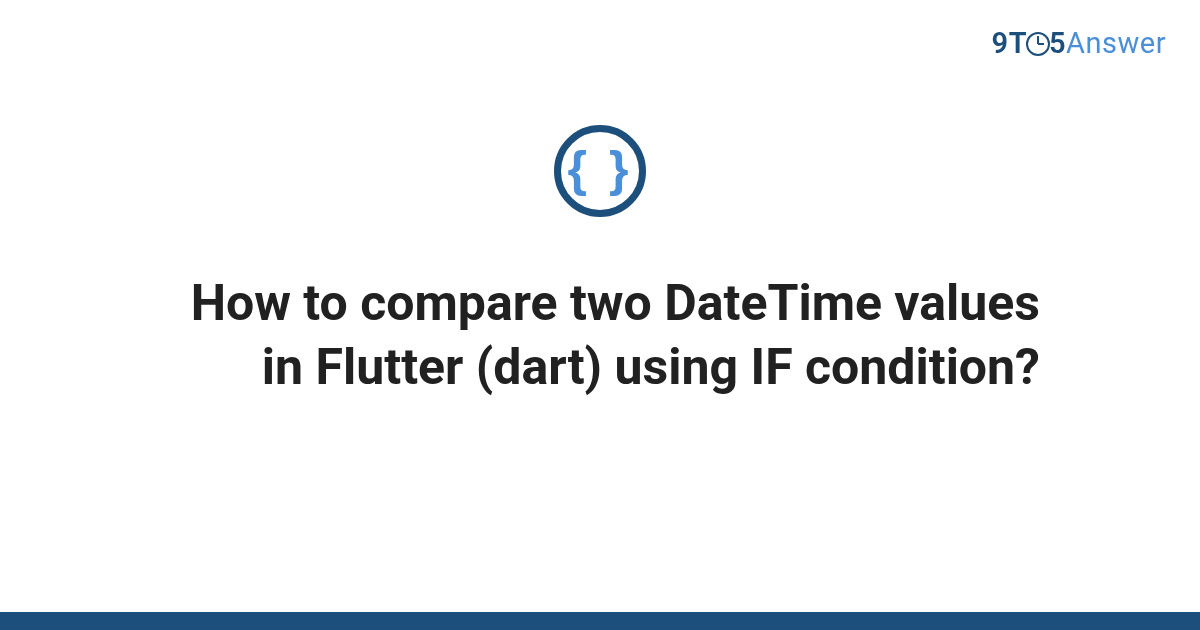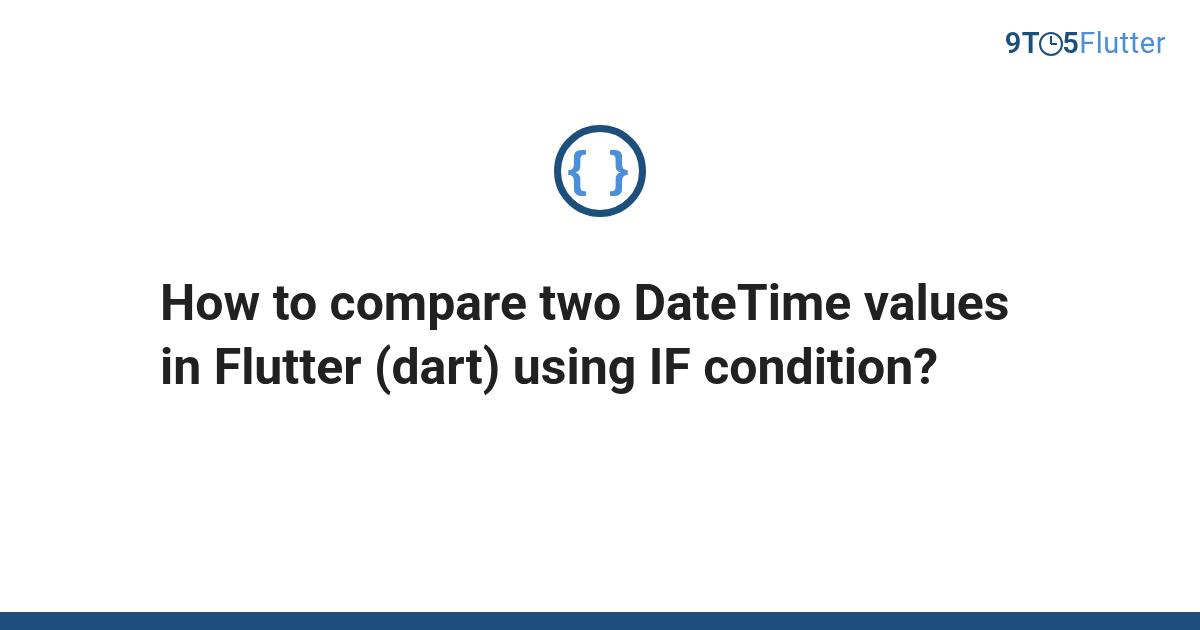--- a/index.html
+++ b/index.html
@@ -95,39 +95,39 @@
       letter-spacing: 4px;
       font-family: "Helvetica Neue", Arial, sans-serif;
       line-height: 1;
       position: relative;
       top: -2px;
     }
     .title {
       font-size: 50px;
       font-weight: 700;
       color: #212121;
-      text-align: left;
+      text-align: right;
       line-height: 1.28;
       max-width: 960px;
       padding: 0 40px;
     }
     .footer-bar {
       position: absolute;
       bottom: 0;
       left: 0;
       right: 0;
       height: 18px;
       background: #1c4f7c;
     }
   </style>
 </head>
 <body>
 
 <div class="logo">
-  <span class="nine">9</span><span class="t">T</span><span class="clock"></span><span class="five">5</span><span class="answer">Flutter</span>
+  <span class="nine">9</span><span class="t">T</span><span class="clock"></span><span class="five">5</span><span class="answer">Answer</span>
 </div>
 
 <div class="content">
   <div class="icon-wrapper">
     <span class="braces">{ }</span>
   </div>
   <h1 class="title">How to compare two DateTime values in Flutter (dart) using IF condition?</h1>
 </div>
 
 <div class="footer-bar"></div>

